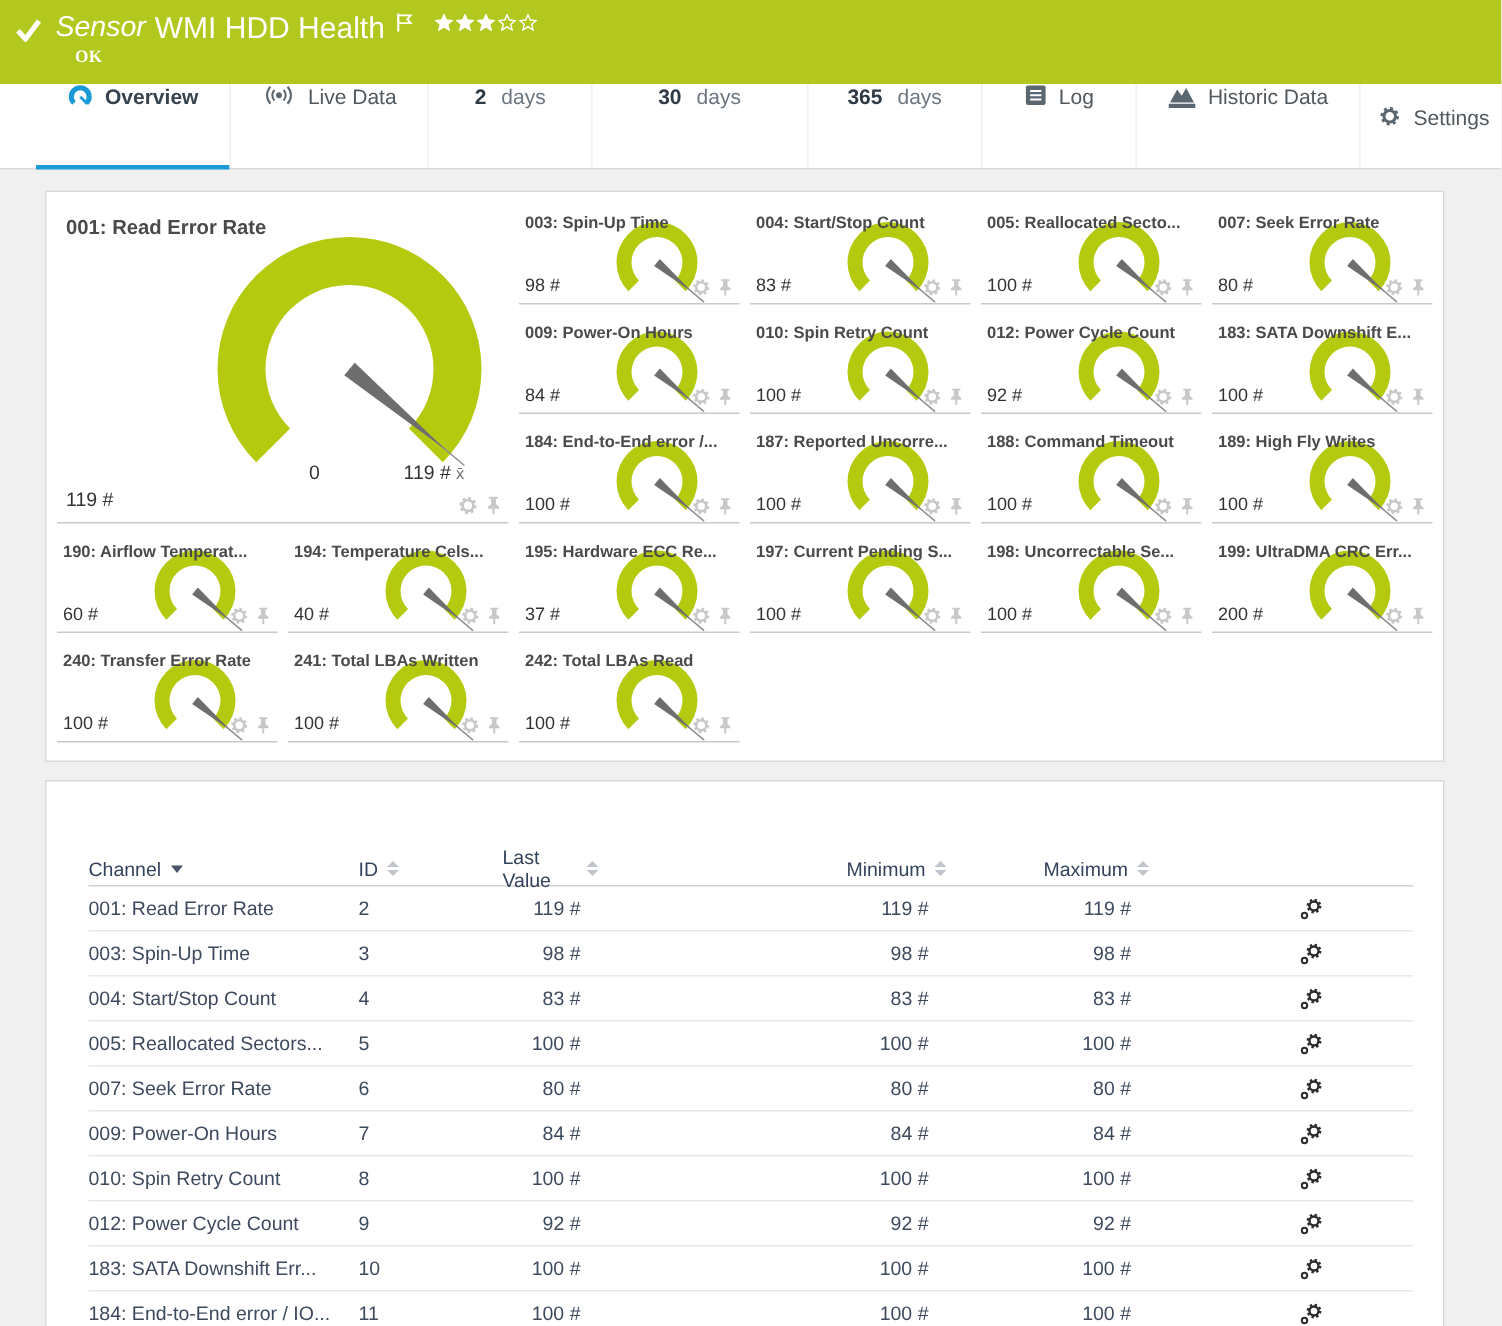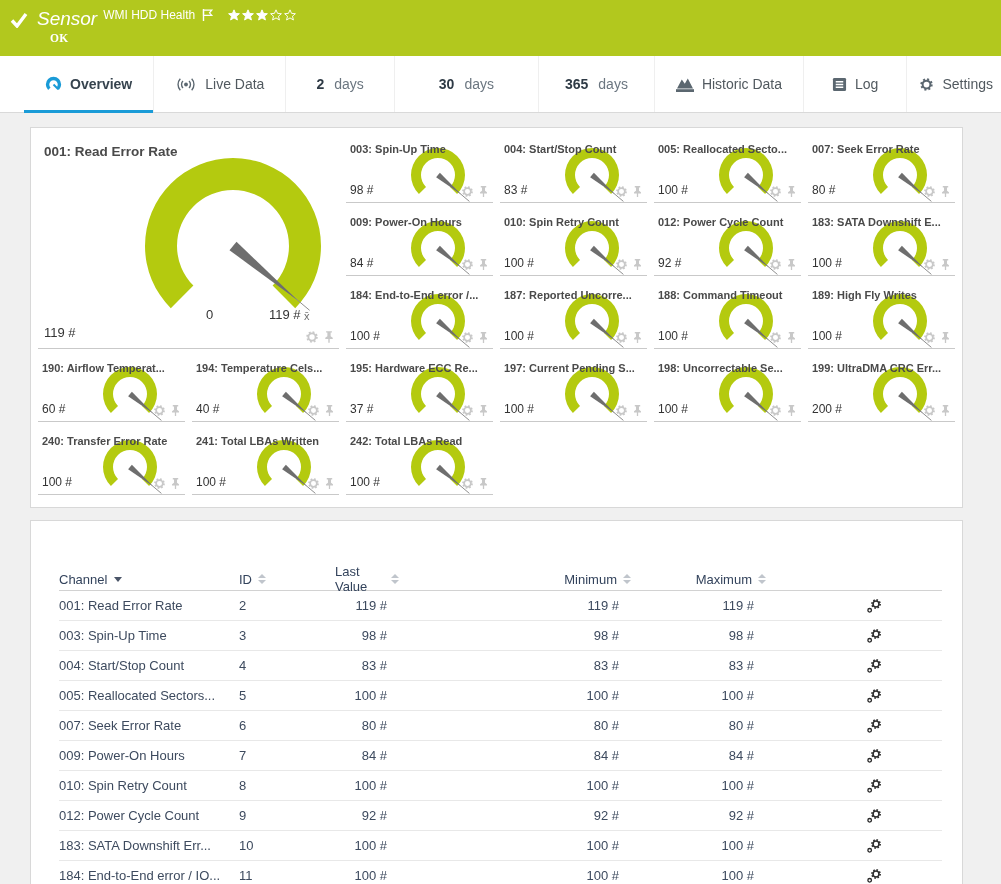--- a/index.html
+++ b/index.html
@@ -12,34 +12,34 @@
   svg { display:block; }
 
   
   .hdr {
     position:absolute; left:0; top:0; width:1001px; height:56px;
     background:var(--green,#b2c81e); color:#fff;
   }
   .hdr-row { display:flex; align-items:flex-start; padding:7px 0 0 10px; }
   .hdr-check { margin-top:5px; color:#fff; }
   .hdr-kind { font-style:italic; font-size:19px; margin-left:9px; margin-top:1px; }
-  .hdr-title { font-size:12px; margin-left:6px; margin-top:1px; }
+  .hdr-title { font-size:20px; margin-left:6px; margin-top:1px; }
   .hdr-flag { margin-left:7px; margin-top:1px; color:#fff; }
   .stars { display:flex; gap:2px; margin-left:14px; margin-top:2px; }
   .stars svg { width:12px; height:12px; }
   .hdr-status { position:absolute; left:50px; top:32px; font-size:11.5px; font-weight:bold; letter-spacing:.3px;font-family:Liberation Serif, serif; }
 
   
   .tabbar {
     position:absolute; left:0; top:56px; width:1001px; height:57px;
     background:#fff; border-bottom:1px solid #d9d9d9;
     display:flex; align-items:stretch; padding-left:24px;
   }
   .tab {
-    display:flex; align-items:center; gap:8px; padding:0 21px;
+    display:flex; gap:8px; padding:0 21px;
     font-size:14px; color:#51595f; cursor:pointer; position:relative;
     border-left:1px solid #efefef; white-space:nowrap;
   }
   .tab:first-child { border-left:none; }
   .tab .ticon { color:#5b6770; }
   .tab.active { color:#36434e; font-weight:bold; }
   .tab.active .ticon { color:var(--blue,#1a9bd7); }
   .tab.active::after {
     content:""; position:absolute; left:0; right:0; bottom:-1px; height:3px;
     background:var(--blue,#1a9bd7);
@@ -202,31 +202,31 @@
       <span class="word">days</span>
   </div>
   <div class="tab" style="padding:0 44px">
     <span class="num">30</span>
       <span class="word">days</span>
   </div>
   <div class="tab" style="padding:0 26px">
     <span class="num">365</span>
       <span class="word">days</span>
   </div>
+  <div class="tab" style="padding:0 28px">
+    <svg class="ticon" width="15" height="15">
+        <use href="#i-log"></use>
+      </svg>
+    <span>Log</span>
+  </div>
   <div class="tab">
     <svg class="ticon" width="18" height="16">
         <use href="#i-chart"></use>
       </svg>
     <span>Historic Data</span>
-  </div>
-  <div class="tab" style="padding:0 28px">
-    <svg class="ticon" width="15" height="15">
-        <use href="#i-log"></use>
-      </svg>
-    <span>Log</span>
   </div>
   <div class="tab" style="padding:14px 12px">
     <svg class="ticon" width="15" height="15">
         <use href="#i-gear"></use>
       </svg>
     <span>Settings</span>
   </div>
 </div>
 
 <div class="gpanel">

